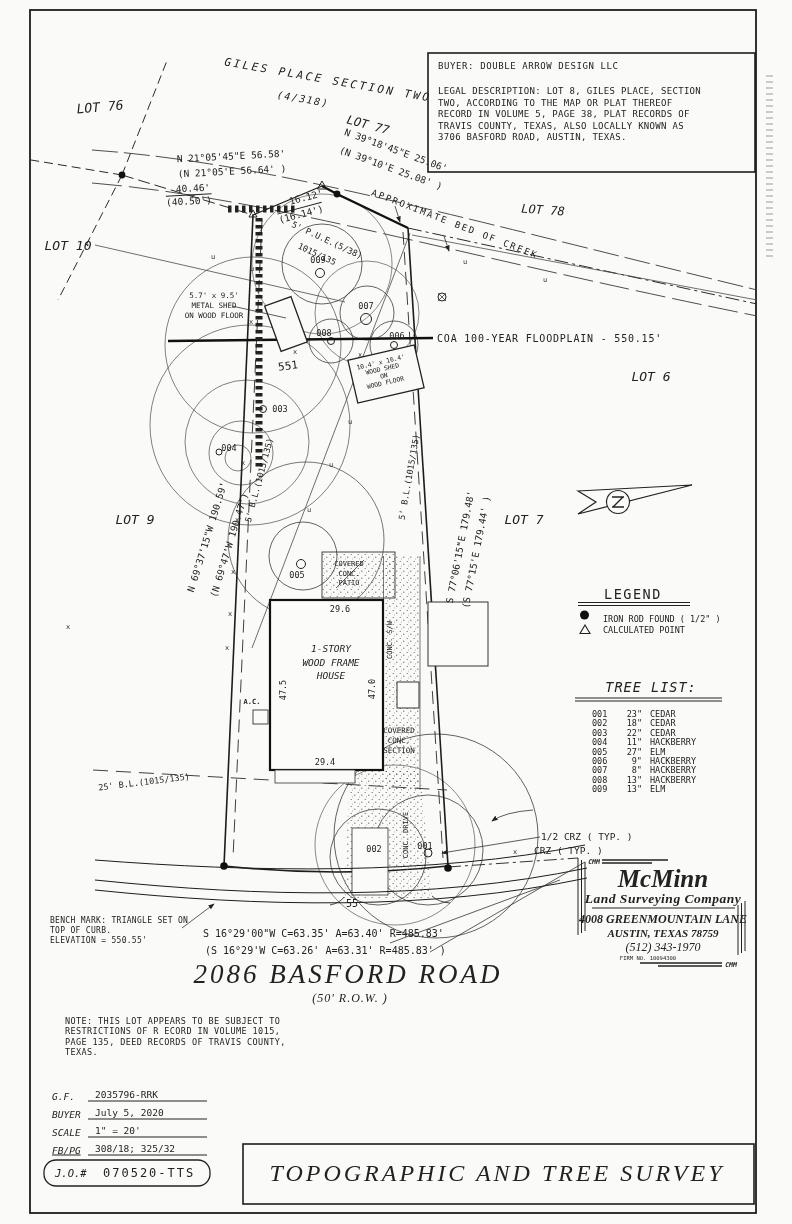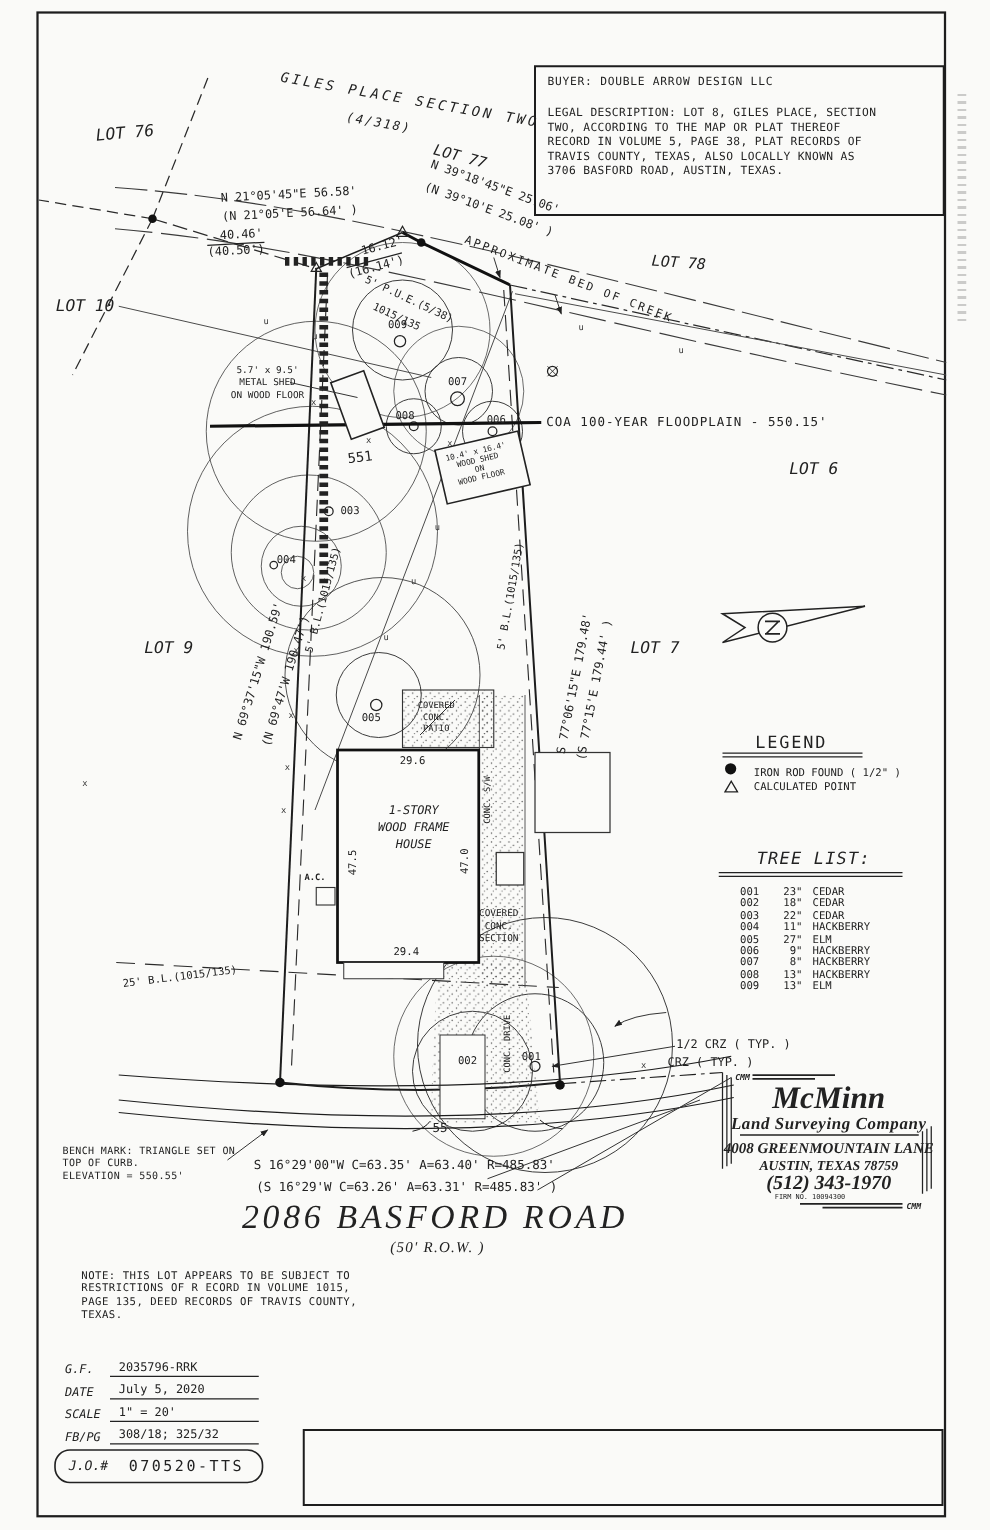--- a/index.html
+++ b/index.html
@@ -269,21 +269,21 @@
   </div>
   <div class="blk ctr" style="left:372px;top:726px;width:54px;font-size:7.5px;line-height:10px;">
     <span style="display:block;">COVERED</span>
     <span style="display:block;">CONC.</span>
     <span style="display:block;">SECTION</span>
   </div>
   <div class="lbl" style="left:390px;top:640px;font-size:7px;transform:translate(-50%,-50%) rotate(-90deg);">CONC. S/W</div>
   <div class="lbl" style="left:406px;top:835px;font-size:7px;transform:translate(-50%,-50%) rotate(-90deg);">CONC. DRIVE</div>
   <div class="lbl" style="left:252px;top:702px;font-size:7px;font-weight:bold;">A.C.</div>
 
-  <div class="lbl" style="left:330px;top:609px;font-size:8.5px;">29.6</div>
+  <div class="lbl" style="left:340px;top:609px;font-size:8.5px;">29.6</div>
   <div class="lbl" style="left:283px;top:690px;font-size:8.5px;transform:translate(-50%,-50%) rotate(-90deg);">47.5</div>
   <div class="lbl" style="left:372px;top:689px;font-size:8.5px;transform:translate(-50%,-50%) rotate(-90deg);">47.0</div>
   <div class="lbl" style="left:325px;top:762px;font-size:8.5px;">29.4</div>
 
   <div class="lbl-l" style="left:534px;top:810px;font-size:9.5px;margin-top:40px;">CRZ ( TYP. )</div>
   <div class="lbl-l" style="left:541px;top:836px;font-size:9.5px;">1/2 CRZ ( TYP. )</div>
 
   <span class="tick" style="left:243px;top:463px;">x</span>
   <span class="tick" style="left:237px;top:520px;">x</span>
   <span class="tick" style="left:233px;top:572px;">x</span>
@@ -331,34 +331,35 @@
   <div class="lbl-l" style="left:205px;top:950px;font-size:10px;">(S 16°29'W  C=63.26'  A=63.31'  R=485.83' )</div>
 
   <div class="lbl ser it" style="left:348px;top:974px;font-size:27px;letter-spacing:3px;">2086 BASFORD ROAD</div>
   <div class="lbl ser it" style="left:350px;top:998px;font-size:12px;letter-spacing:1px;">(50'  R.O.W. )</div>
 
   <div class="lbl" style="left:594px;top:862px;font-size:6.5px;font-weight:bold;font-style:italic;">CMM</div>
   <div class="lbl ser it" style="left:663px;top:879px;font-size:25px;font-weight:bold;">McMinn</div>
   <div class="lbl ser it" style="left:663px;top:899px;font-size:13.5px;font-weight:bold;letter-spacing:.5px;">Land Surveying Company</div>
   <div class="lbl ser it" style="left:663px;top:919px;font-size:12px;font-weight:bold;">4008 GREENMOUNTAIN LANE</div>
   <div class="lbl ser it" style="left:663px;top:933px;font-size:11px;font-weight:bold;">AUSTIN, TEXAS  78759</div>
-  <div class="lbl ser it" style="left:663px;top:947px;font-size:16px;font-weight:bold;">(512)  343-1970</div>
+  <div class="lbl ser it" style="left:663px;top:947px;font-size:12px;font-weight:normal;">(512)  343-1970</div>
   <div class="lbl" style="left:648px;top:958px;font-size:5.5px;">FIRM NO.  10094300</div>
   <div class="lbl" style="left:731px;top:965px;font-size:6.5px;font-weight:bold;font-style:italic;">CMM</div>
 
   <div class="blk pre" style="left:65px;top:1016px;font-size:8.5px;line-height:10.3px;letter-spacing:.4px;">NOTE: THIS LOT APPEARS TO BE SUBJECT TO
 RESTRICTIONS OF R ECORD IN VOLUME 1015,
 PAGE 135, DEED RECORDS OF TRAVIS COUNTY,
 TEXAS.</div>
 
   <div class="lbl-l it" style="left:52px;top:1096px;font-size:9.5px;">G.F.</div>
   <div class="lbl-l" style="left:95px;top:1094px;font-size:9.5px;">2035796-RRK</div>
-  <div class="lbl-l it" style="left:52px;top:1114px;font-size:9.5px;">DATE</div>
+  <div class="lbl-l it" style="left:52px;top:1114px;font-size:9.5px;">BUYER</div>
   <div class="lbl-l" style="left:95px;top:1112px;font-size:9.5px;">July 5, 2020</div>
   <div class="lbl-l it" style="left:52px;top:1132px;font-size:9.5px;">SCALE</div>
   <div class="lbl-l" style="left:95px;top:1130px;font-size:9.5px;">1" = 20'</div>
-  <div class="lbl-l it" style="left:52px;top:1150px;font-size:9.5px;">FB/PG</div>
+  <div class="lbl-l it" style="left:52px;top:1150px;font-size:9.5px;text-decoration:underline;">FB/PG</div>
   <div class="lbl-l" style="left:95px;top:1148px;font-size:9.5px;">308/18; 325/32</div>
   <div class="lbl-l it" style="left:55px;top:1173px;font-size:10.5px;">J.O.#</div>
   <div class="lbl-l" style="left:103px;top:1173px;font-size:12px;letter-spacing:2px;">070520-TTS</div>
 
+  <div class="lbl ser it" style="left:497px;top:1173px;font-size:24px;letter-spacing:3px;">TOPOGRAPHIC AND TREE SURVEY</div>
 
 </div>
 
 </body></html>

